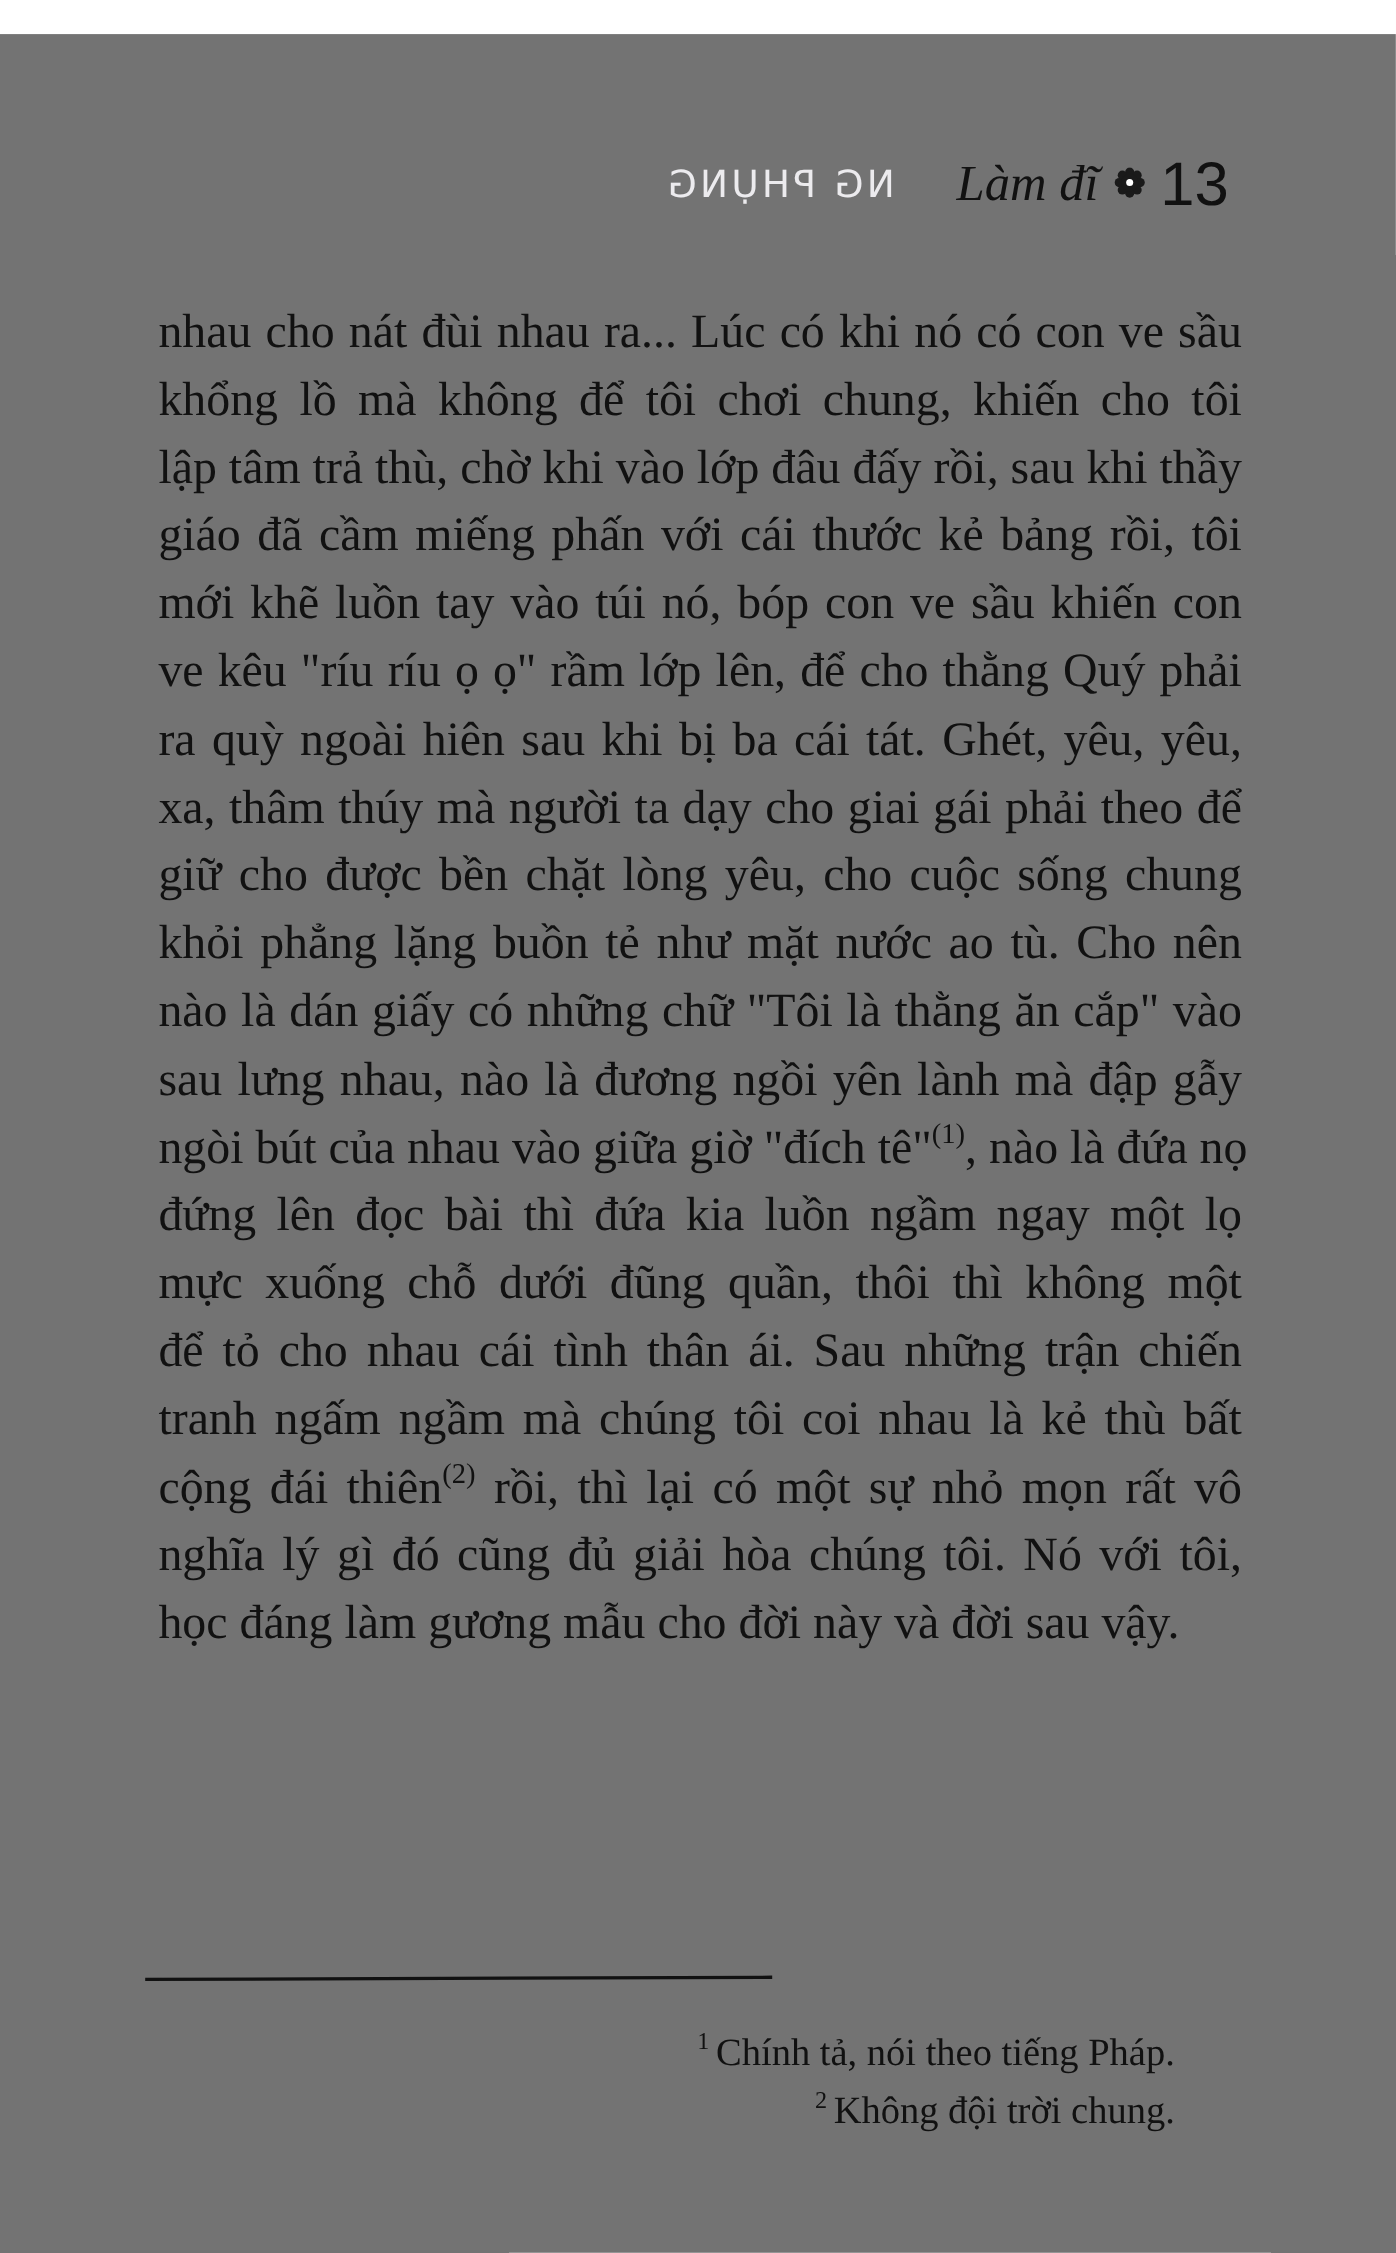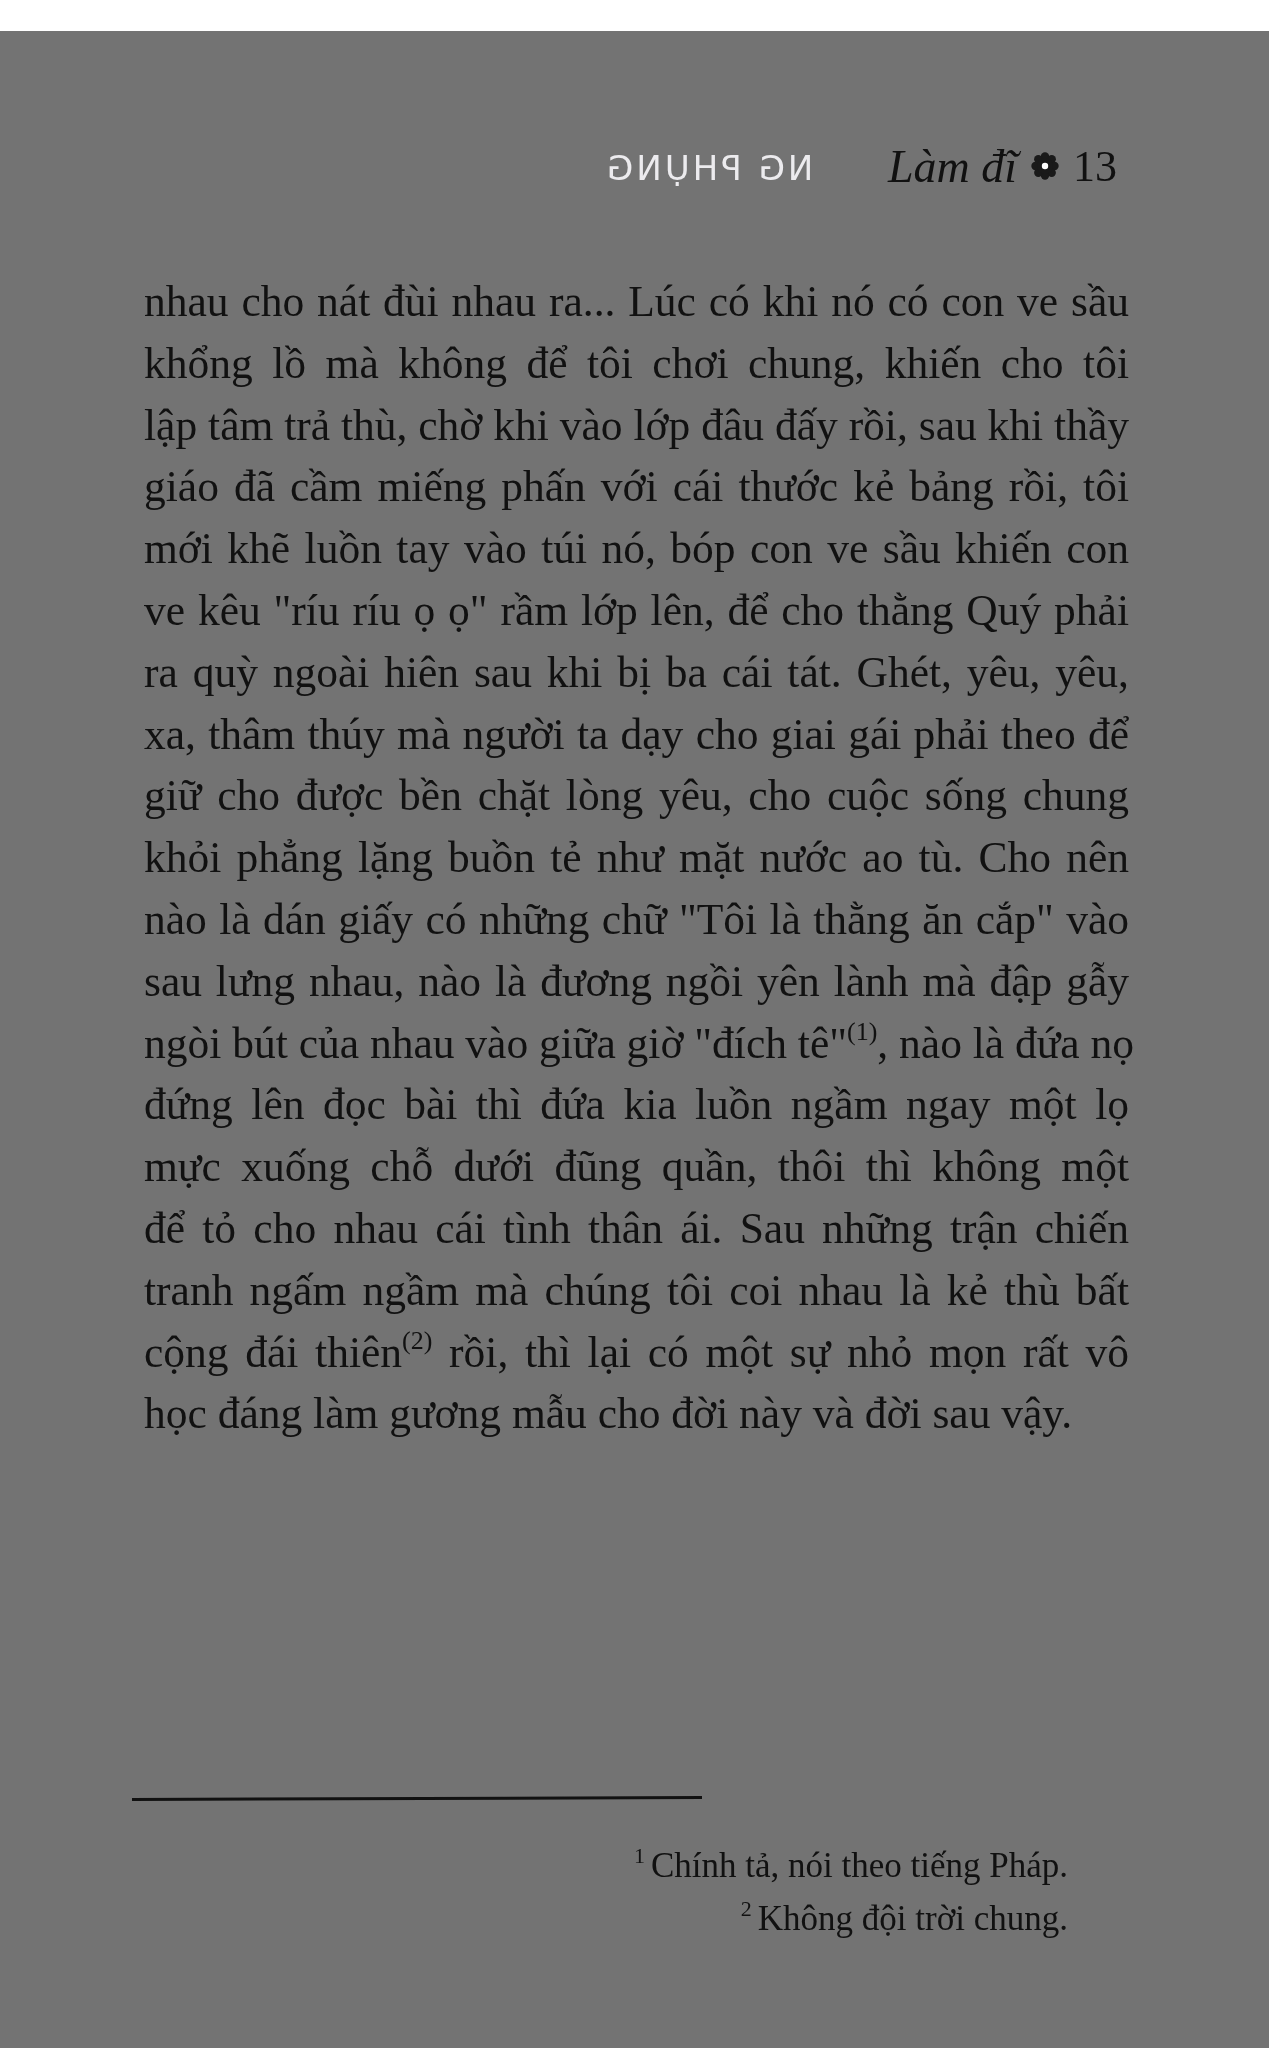--- a/index.html
+++ b/index.html
@@ -49,22 +49,22 @@
     font-size: 46px;
     font-style: italic;
     color: #111;
   }
   .rh-ornament {
     width: 28px;
     height: 28px;
     display: inline-block;
   }
   .rh-page {
-    font-family: Liberation Serif, serif;
-    font-size: 44px;
+    font-family: Liberation Sans, sans-serif;
+    font-size: 56px;
     color: #111;
   }
   .body-text {
     position: absolute;
     left: 144px;
     top: 240px;
     width: 985px;
     font-size: 43.5px;
     line-height: 61.8px;
     text-align: justify;
@@ -156,20 +156,21 @@
     <span class="line">giữ cho được bền chặt lòng yêu, cho cuộc sống chung</span>
     <span class="line">khỏi phẳng lặng buồn tẻ như mặt nước ao tù. Cho nên</span>
     <span class="line">nào là dán giấy có những chữ "Tôi là thằng ăn cắp" vào</span>
     <span class="line">sau lưng nhau, nào là đương ngồi yên lành mà đập gẫy</span>
     <span class="line"><span>ngòi bút của nhau vào giữa giờ "đích tê"</span><sup class="fnref">(1)</sup><span>, nào là đứa nọ</span></span>
     <span class="line">đứng lên đọc bài thì đứa kia luồn ngầm ngay một lọ</span>
     <span class="line">mực xuống chỗ dưới đũng quần, thôi thì không một</span>
     <span class="line">để tỏ cho nhau cái tình thân ái. Sau những trận chiến</span>
     <span class="line">tranh ngấm ngầm mà chúng tôi coi nhau là kẻ thù bất</span>
     <span class="line"><span>cộng đái thiên</span><sup class="fnref">(2)</sup><span> rồi, thì lại có một sự nhỏ mọn rất vô</span></span>
+    <span class="line">nghĩa lý gì đó cũng đủ giải hòa chúng tôi. Nó với tôi,</span>
     <span class="line last">học đáng làm gương mẫu cho đời này và đời sau vậy.</span>
   </div>
 
   <div class="footnote-rule"></div>
 
   <div class="footnotes">
     <span class="footnote"><sup>1</sup><span>Chính tả, nói theo tiếng Pháp.</span></span>
     <span class="footnote"><sup>2</sup><span>Không đội trời chung.</span></span>
   </div>
 

